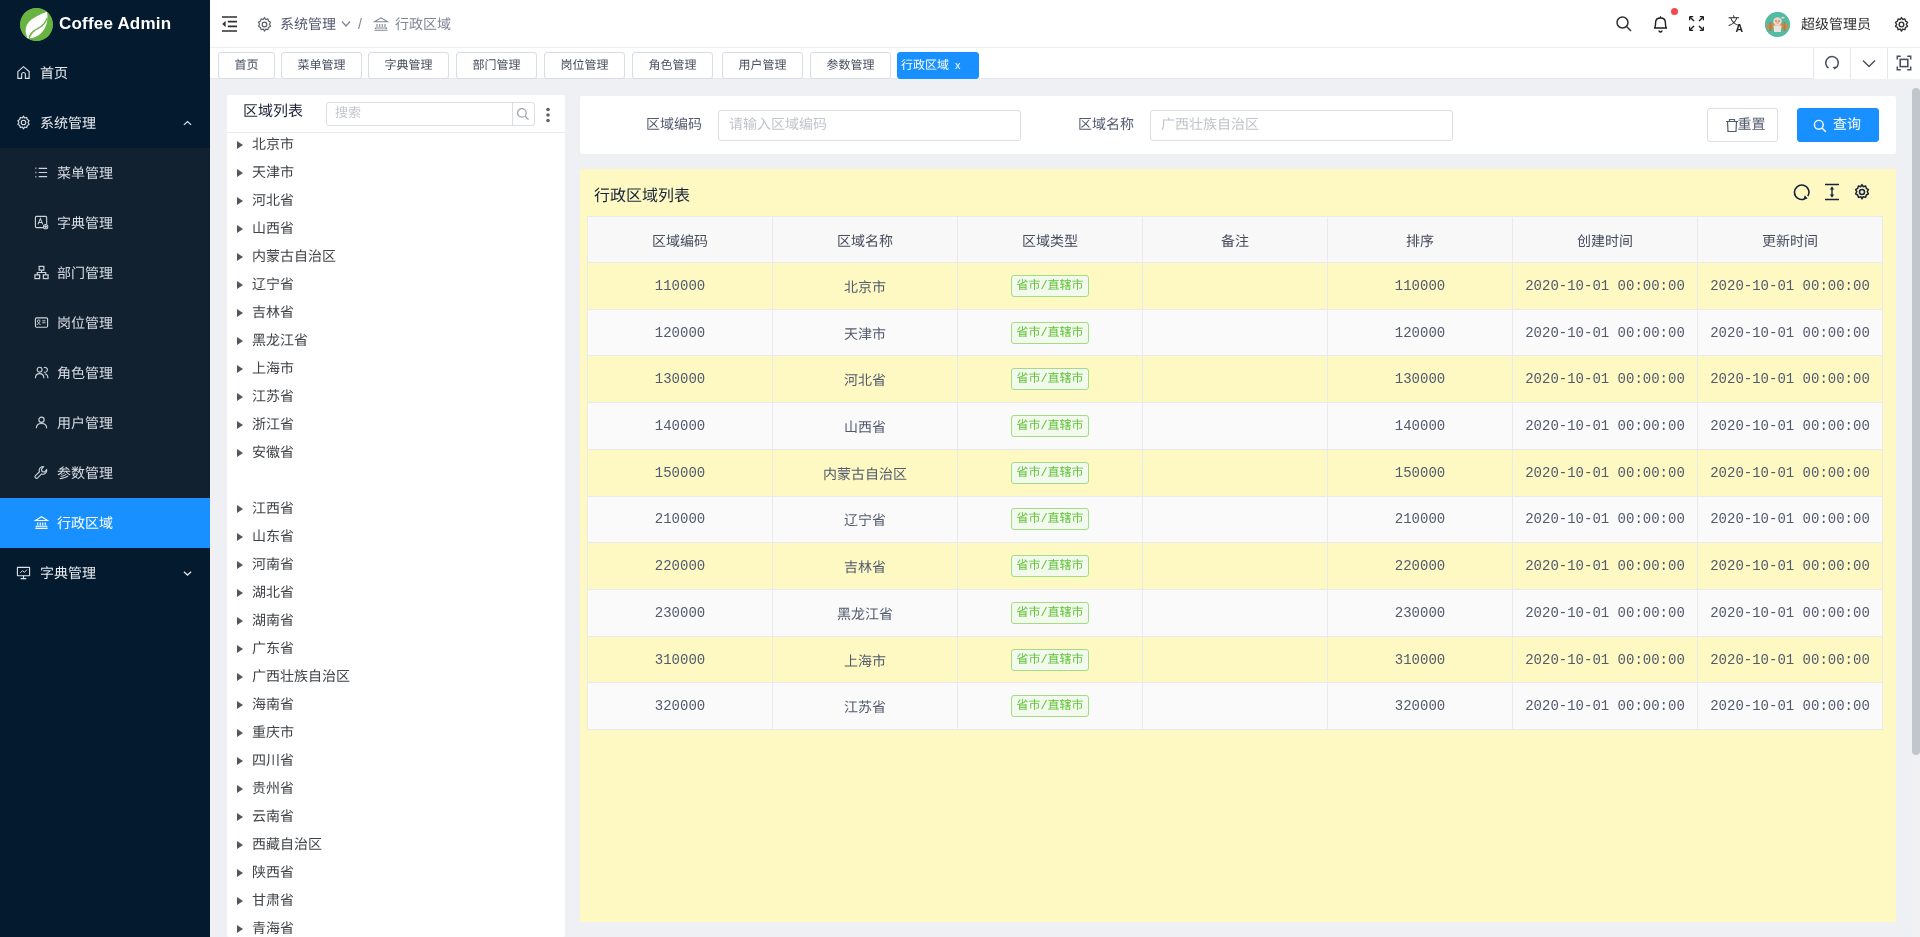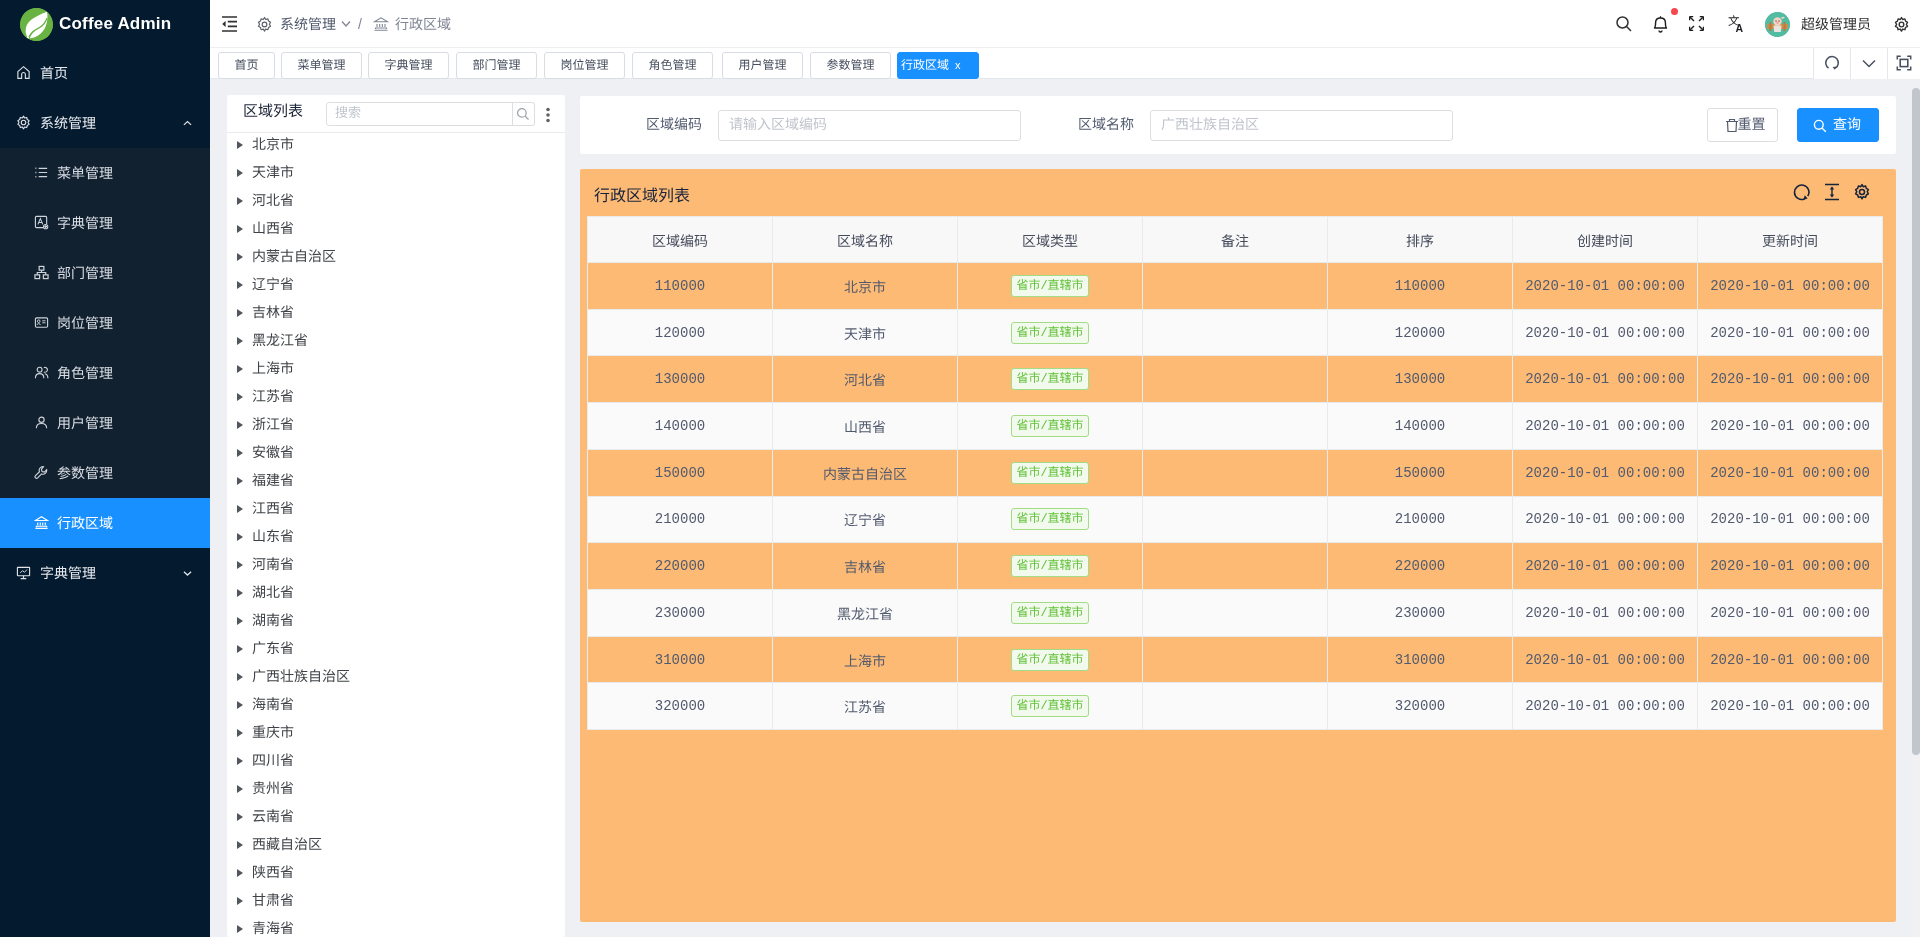--- a/index.html
+++ b/index.html
@@ -49,21 +49,21 @@
 
 
 .search-card { position:absolute; left:370px; top:16px; width:1316px; height:58px; background:#fff; border-radius:2px; }
 .sc-label { position:absolute; top:0; height:58px; line-height:58px; font-size:14px; color:#515a6e; }
 .sc-input { position:absolute; top:14px; width:303px; height:31px; border:1px solid #dcdee2; border-radius:3px; font-size:14px; color:#c0c4cc; line-height:29px; padding-left:10px; }
 .btn { position:absolute; top:12px; height:34px; border-radius:3px; font-size:14px; text-align:center; line-height:32px; }
 .btn-reset { left:1127px; width:71px; background:#fff; border:1px solid #dcdee2; color:#515a6e; }
 .btn-query { left:1217px; width:82px; background:#1890ff; border:1px solid #1890ff; color:#fff; }
 
 
-.table-card { position:absolute; left:370px; top:89px; width:1316px; height:753px; background:#fdba74; border-radius:2px; }
+.table-card { position:absolute; left:370px; top:89px; width:1316px; height:753px; background:#fef9c3; border-radius:2px; }
 .table-title { position:absolute; left:14px; top:13px; font-size:16px; color:#17233d; }
 .tbl { position:absolute; left:7px; top:47px; width:1296px; border-collapse:collapse; table-layout:fixed; font-size:14px; }
 .tbl th { height:46px; background:#f8f8f9; color:#464c5b; font-weight:normal; border:1px solid #e8eaec; font-size:14px; }
 .tbl td { height:46.72px; text-align:center; color:#515a6e; border:1px solid #e8eaec; }
 .tbl tr.even td { background:#fafafa; }
 .tag-green { display:inline-block; height:22px; line-height:20px; padding:0 4px; border:1px solid #a3dc84; background:#f2faee; color:#62c138; font-size:12px; border-radius:3px; }
 
 
 .pager { position:absolute; left:0; top:719px; width:1316px; height:26px; font-size:14px; color:#606266; }
 .pg-box { position:absolute; top:1px; width:23px; height:23px; border-radius:3px; background:#f4f4f5; color:#606266; text-align:center; line-height:23px; font-size:13px; }
@@ -333,24 +333,20 @@
         <span class="arr"></span>
         <span class="tname">江苏省</span>
       </div>
       <div class="tree-item" style="top:316px;">
         <span class="arr"></span>
         <span class="tname">浙江省</span>
       </div>
       <div class="tree-item" style="top:344px;">
         <span class="arr"></span>
         <span class="tname">安徽省</span>
-      </div>
-      <div class="tree-item" style="top:372px;">
-        <span class="arr"></span>
-        <span class="tname">福建省</span>
       </div>
       <div class="tree-item" style="top:400px;">
         <span class="arr"></span>
         <span class="tname">江西省</span>
       </div>
       <div class="tree-item" style="top:428px;">
         <span class="arr"></span>
         <span class="tname">山东省</span>
       </div>
       <div class="tree-item" style="top:456px;">

